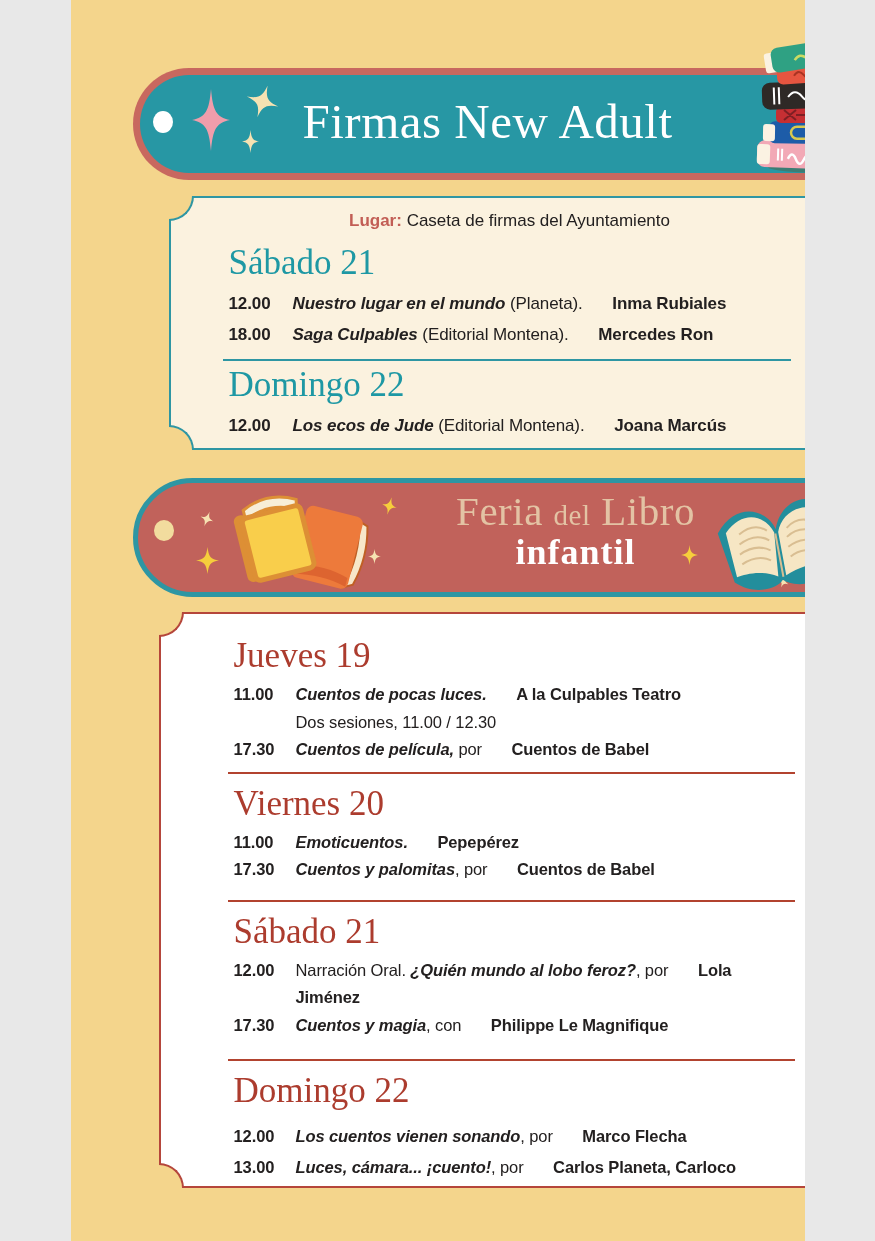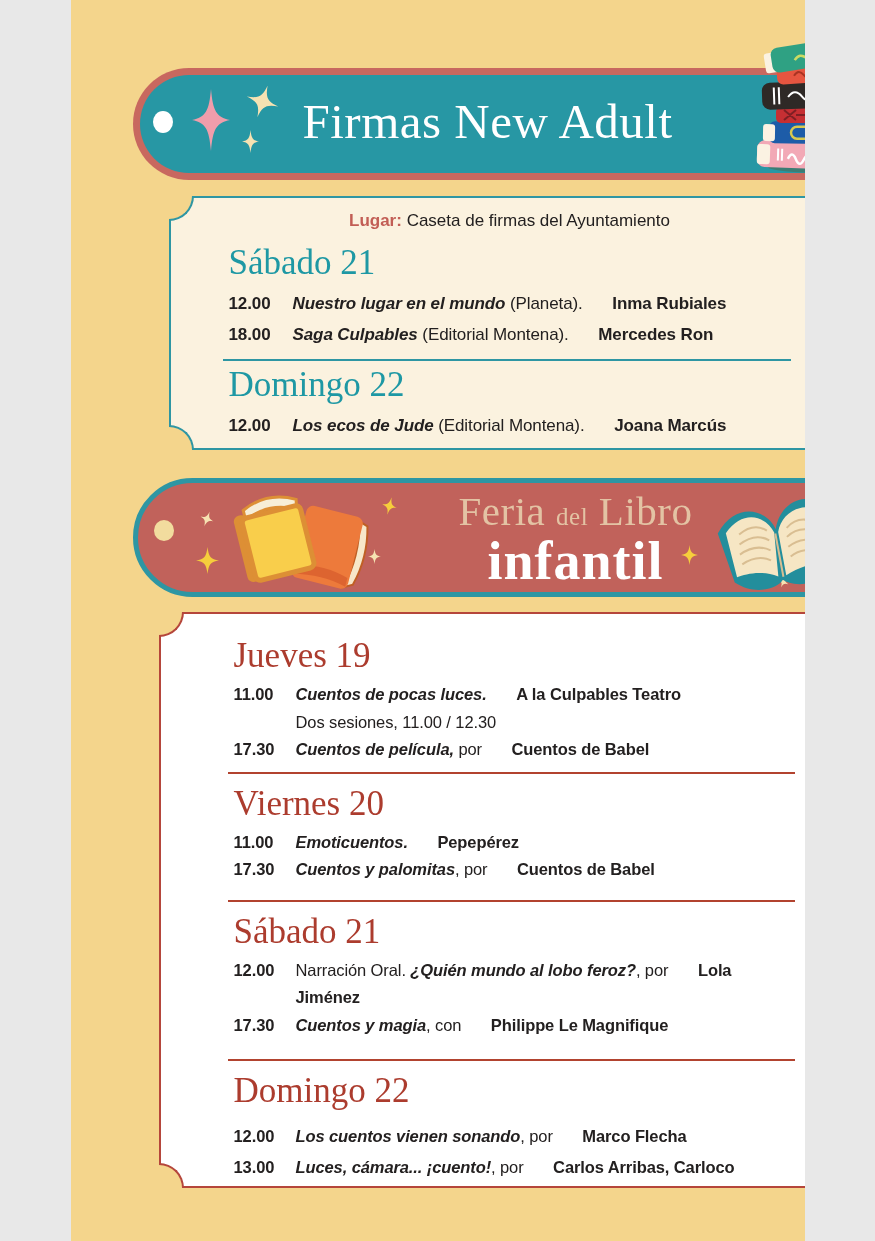--- a/index.html
+++ b/index.html
@@ -79,22 +79,22 @@
   }
   .dot-cream {
     position:absolute; left:16px; top:37px; width:20px; height:21px;
     border-radius:50%; background:#F2DC9E;
   }
   .feria-text {
     position:absolute; left:268px; top:8px; width:340px; text-align:center;
     font-family:"Liberation Serif", serif; line-height:1;
   }
   .feria-line1 { font-size:41px; color:#E3C3A4; letter-spacing:.5px; }
-  .feria-line1 .del { font-size:25px; }
-  .feria-line2 { font-size:54px; color:#FFFFFF; font-weight:700; letter-spacing:1px; margin-top:2px; }
+  .feria-line1 .del { font-size:29px; }
+  .feria-line2 { font-size:36px; color:#FFFFFF; font-weight:700; letter-spacing:1px; margin-top:2px; }
   .books-duo { position:absolute; left:88px; top:5px; }
   .open-book { position:absolute; left:574px; top:-2px; }
 </style>
 </head>
 <body>
 
 <div class="page">
 
   <div class="banner1">
     <div class="banner1-inner">
@@ -286,18 +286,18 @@
     <hr class="sep" style="margin-top:20px">
 
     <h2 class="day">Domingo 22</h2>
     <div class="rows" style="margin-top:12px">
       <div class="row" style="line-height:31px">
         <span class="time">12.00</span>
         <div class="desc"><span class="pre"></span><span class="title">Los cuentos vienen sonando</span><span class="mid">, por </span><span class="who">Marco Flecha</span><div class="note"></div></div>
       </div>
       <div class="row" style="line-height:31px">
         <span class="time">13.00</span>
-        <div class="desc"><span class="pre"></span><span class="title">Luces, cámara... ¡cuento!</span><span class="mid">, por </span><span class="who">Carlos Arribas, Carloco</span><div class="note"></div></div>
+        <div class="desc"><span class="pre"></span><span class="title">Luces, cámara... ¡cuento!</span><span class="mid">, por </span><span class="who">Carlos Planeta, Carloco</span><div class="note"></div></div>
       </div>
     </div>
   </section>
 
 </div>
 
 </body></html>

